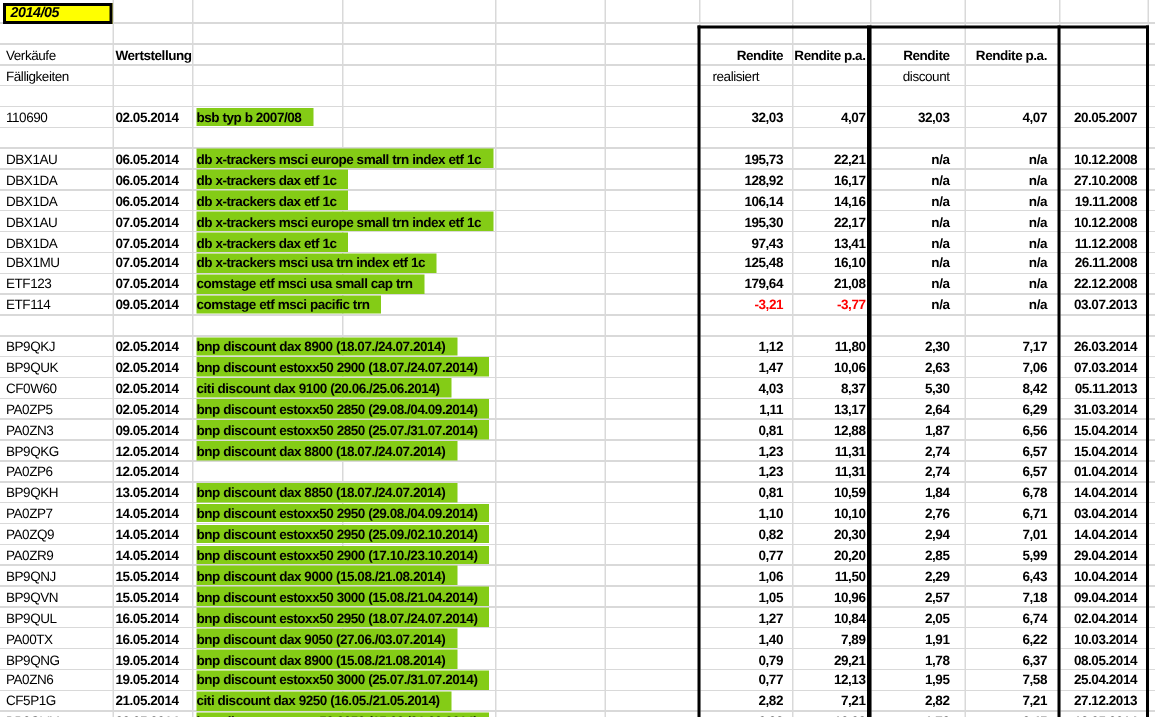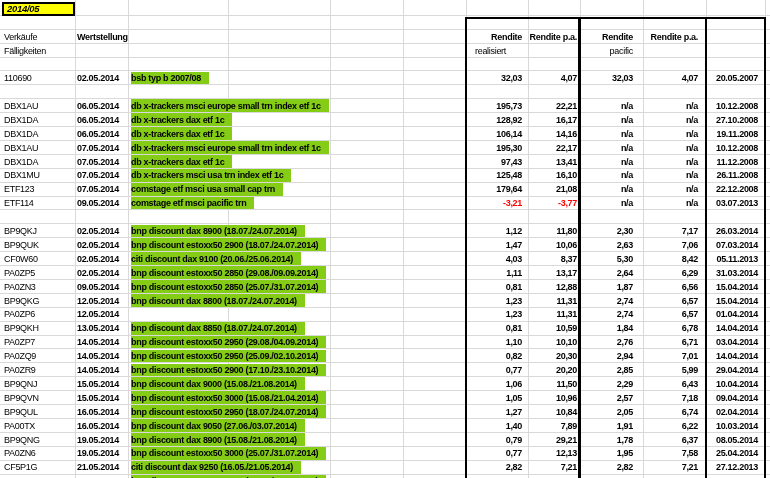--- a/index.html
+++ b/index.html
@@ -176,21 +176,21 @@
       <div class="cell nm">citi discount dax 9100 (20.06./25.06.2014)</div>
       <div class="cell rr">4,03</div>
       <div class="cell rpa">8,37</div>
       <div class="cell gr">5,30</div>
       <div class="cell gpa">8,42</div>
       <div class="cell md">05.11.2013</div>
     </div>
       <div class="row" style="top: 266.2px;">
       <div class="cell id">PA0ZP5</div>
       <div class="cell vd">02.05.2014</div>
-      <div class="cell nm">bnp discount estoxx50 2850 (29.08./09.09.2014)</div>
+      <div class="cell nm">bnp discount estoxx50 2850 (29.08./04.09.2014)</div>
       <div class="cell rr">1,11</div>
       <div class="cell rpa">13,17</div>
       <div class="cell gr">2,64</div>
       <div class="cell gpa">6,29</div>
       <div class="cell md">31.03.2014</div>
     </div>
       <div class="row" style="top: 280.1px;">
       <div class="cell id">PA0ZN3</div>
       <div class="cell vd">09.05.2014</div>
       <div class="cell nm">bnp discount estoxx50 2850 (25.07./31.07.2014)</div>
@@ -349,16 +349,16 @@
 
   <div class="period-cell">2014/05</div>
 
   <div class="hcell" style="left:4px;top:32px">Verkäufe</div>
   <div class="hcell" style="left:4px;top:46px">Fälligkeiten</div>
   <div class="hcell b" style="left:77px;top:31.5px">Wertstellung</div>
   <div class="hcell b r" style="left:466px;top:31.5px;width:56px">Rendite</div>
   <div class="hcell r" style="left:466px;top:45.5px;width:40px">realisiert</div>
   <div class="hcell b r" style="left:528px;top:31.5px;width:49px">Rendite p.a.</div>
   <div class="hcell b r" style="left:580px;top:31.5px;width:53px">Rendite</div>
-  <div class="hcell r" style="left:580px;top:45.5px;width:53px">pacific</div>
+  <div class="hcell r" style="left:580px;top:45.5px;width:53px">discount</div>
   <div class="hcell b r" style="left:643px;top:31.5px;width:55px">Rendite p.a.</div>
 
 </div>
 
 </body></html>

